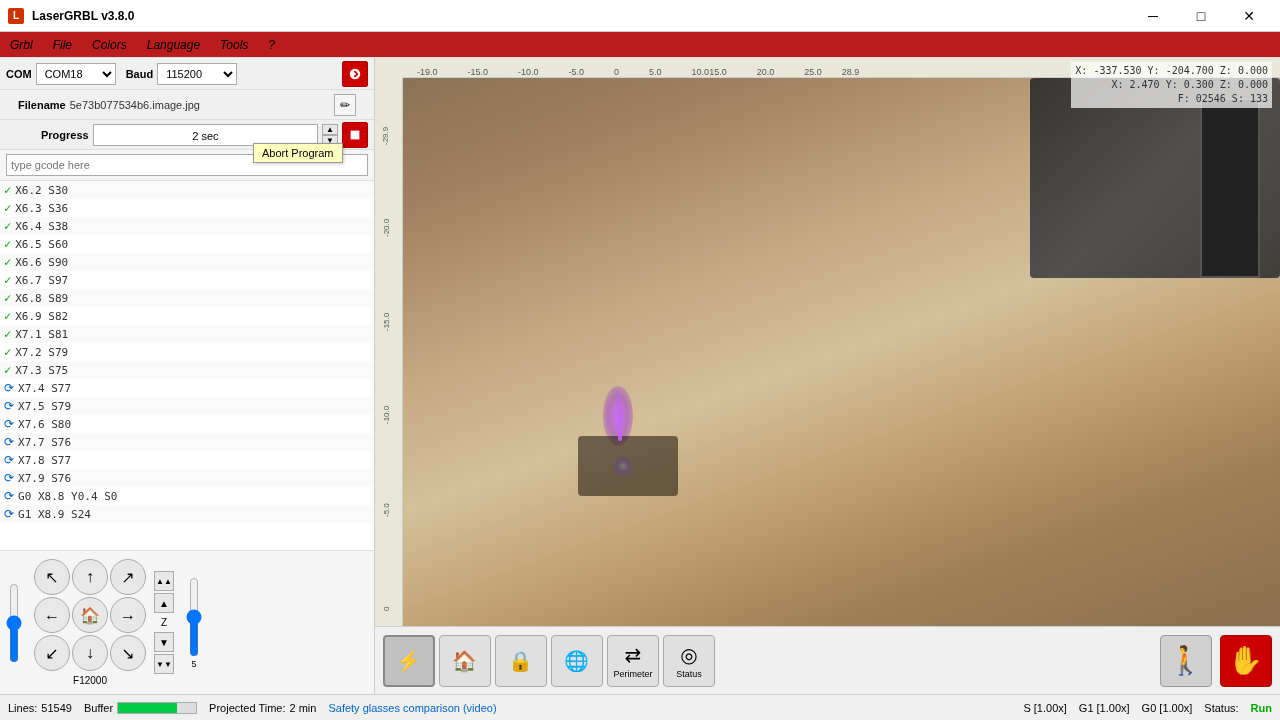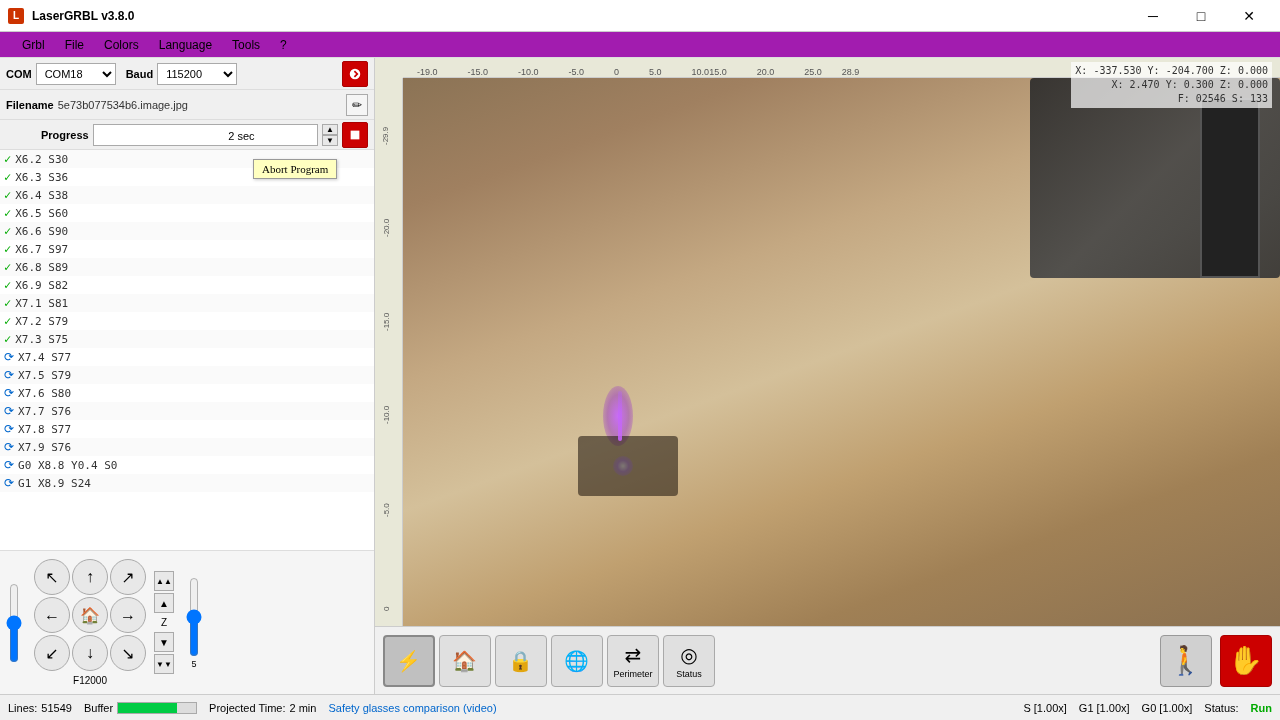--- a/index.html
+++ b/index.html
@@ -16,73 +16,73 @@
       height: 32px;
     }
     .title-bar-left { display: flex; align-items: center; gap: 8px; }
     .title-bar-icon { width: 16px; height: 16px; background: #cc3300; border-radius: 2px; display: flex; align-items: center; justify-content: center; color: white; font-size: 10px; font-weight: bold; }
     .title-bar-title { font-size: 12px; font-weight: bold; }
     .title-bar-controls { display: flex; gap: 2px; }
     .title-bar-btn { width: 46px; height: 24px; border: none; background: transparent; cursor: pointer; font-size: 14px; display: flex; align-items: center; justify-content: center; }
 
     
     .menu-bar {
-      background: #a21caf;
+      background: #b91c1c;
       border-bottom: 1px solid #ddd;
       display: flex;
       align-items: center;
-      padding: 2px 12px;
+      padding: 2px 0;
       height: 26px;
+      font-style: italic;
     }
     .menu-item { padding: 2px 10px; cursor: pointer; font-size: 12px; border-radius: 2px; }
 
     
     .main-layout { display: flex; height: calc(720px - 32px - 26px - 26px); justify-content: space-between; }
 
     
     .left-panel { width: 375px; background: #f5f5f5; border-right: 1px solid #ccc; display: flex; flex-direction: column; flex-shrink: 0; }
 
     
     .com-row { display: flex; align-items: center; padding: 4px 6px; gap: 4px; background: #f0f0f0; border-bottom: 1px solid #ddd; height: 32px; }
     .com-label { font-size: 11px; font-weight: bold; }
     .com-select { height: 22px; border: 1px solid #aaa; background: white; font-size: 11px; padding: 0 4px; width: 80px; }
     .baud-label { font-size: 11px; font-weight: bold; margin-left: 6px; }
     .baud-select { height: 22px; border: 1px solid #aaa; background: white; font-size: 11px; padding: 0 4px; width: 80px; }
     .connect-btn { width: 26px; height: 26px; background: #cc0000; border: 1px solid #aa0000; border-radius: 2px; cursor: pointer; margin-left: auto; display: flex; align-items: center; justify-content: center; }
     .connect-btn svg { width: 14px; height: 14px; fill: white; }
 
     
-    .filename-row { display: flex; align-items: center; padding: 4px 6px; gap: 4px; background: #f0f0f0; border-bottom: 1px solid #ddd; height: 30px; }
+    .filename-row { display: flex; align-items: center; padding: 4px 18px; gap: 4px; background: #f0f0f0; border-bottom: 1px solid #ddd; height: 30px; }
     .filename-label { font-size: 11px; font-weight: bold; white-space: nowrap; }
     .filename-value { font-size: 11px; color: #333; flex: 1; }
     .filename-btn { width: 22px; height: 22px; background: #f5f5f5; border: 1px solid #aaa; cursor: pointer; display: flex; align-items: center; justify-content: center; font-size: 12px; }
 
     
     .progress-row { display: flex; align-items: center; padding: 4px 6px; gap: 4px; background: #f0f0f0; border-bottom: 1px solid #ddd; height: 30px; position: relative; }
     .progress-label { font-size: 11px; font-weight: bold; margin-left: 35px; }
-    .progress-bar-container { flex: 1; height: 22px; border: 1px solid #aaa; background: white; position: relative; padding-left: 36px; }
+    .progress-bar-container { flex: 1; height: 22px; border: 1px solid #aaa; background: white; position: relative; }
     .progress-bar-text { position: absolute; width: 100%; text-align: center; font-size: 11px; line-height: 22px; z-index: 2; }
     .progress-controls { display: flex; flex-direction: column; }
     .progress-up-btn, .progress-down-btn { width: 16px; height: 11px; background: #e8e8e8; border: 1px solid #aaa; cursor: pointer; font-size: 8px; display: flex; align-items: center; justify-content: center; }
     .abort-btn { width: 26px; height: 26px; background: #cc0000; border: 1px solid #aa0000; border-radius: 2px; cursor: pointer; display: flex; align-items: center; justify-content: center; position: relative; }
     .abort-btn svg { width: 14px; height: 14px; fill: white; }
 
     
     .abort-tooltip {
       position: absolute;
-      top: 36px;
+      top: 20px;
       left: -90px;
       background: #ffffc0;
       border: 1px solid #999;
       padding: 3px 8px;
       font-size: 11px;
       white-space: nowrap;
       z-index: 100;
       box-shadow: 1px 1px 3px rgba(0,0,0,0.2);
-      font-family: Liberation Serif, serif;
     }
 
     
     .gcode-input { padding: 4px 6px; border-bottom: 1px solid #ddd; }
     .gcode-input input { width: 100%; height: 22px; border: 1px solid #aaa; background: white; font-size: 11px; padding: 0 4px; color: #999; }
 
     
     .gcode-list { flex: 1; overflow: hidden; background: white; border-bottom: 1px solid #ddd; position: relative; }
     .gcode-list-inner { height: 100%; overflow-y: scroll; }
     .gcode-line { display: flex; align-items: center; padding: 1px 4px; font-size: 11px; font-family: monospace; height: 18px; }
@@ -200,20 +200,23 @@
         <button class="progress-down-btn">▼</button>
       </div>
       <div class="abort-btn">
         <svg viewBox="0 0 16 16">
             <rect x="3" y="3" width="10" height="10" fill="white"></rect>
           </svg>
         <div class="abort-tooltip">Abort Program</div>
       </div>
     </div>
 
+    <div class="gcode-input">
+      <input type="text" placeholder="type gcode here" style="">
+    </div>
 
     <div class="gcode-list">
       <div class="gcode-list-inner" id="gcode-list-inner">
       <div class="gcode-line">
             <span class="gcode-check" style="color:#00aa00">✓</span>
             <span class="gcode-text">X6.2 S30</span>
           </div>
           <div class="gcode-line">
             <span class="gcode-check" style="color:#00aa00">✓</span>
             <span class="gcode-text">X6.3 S36</span>

